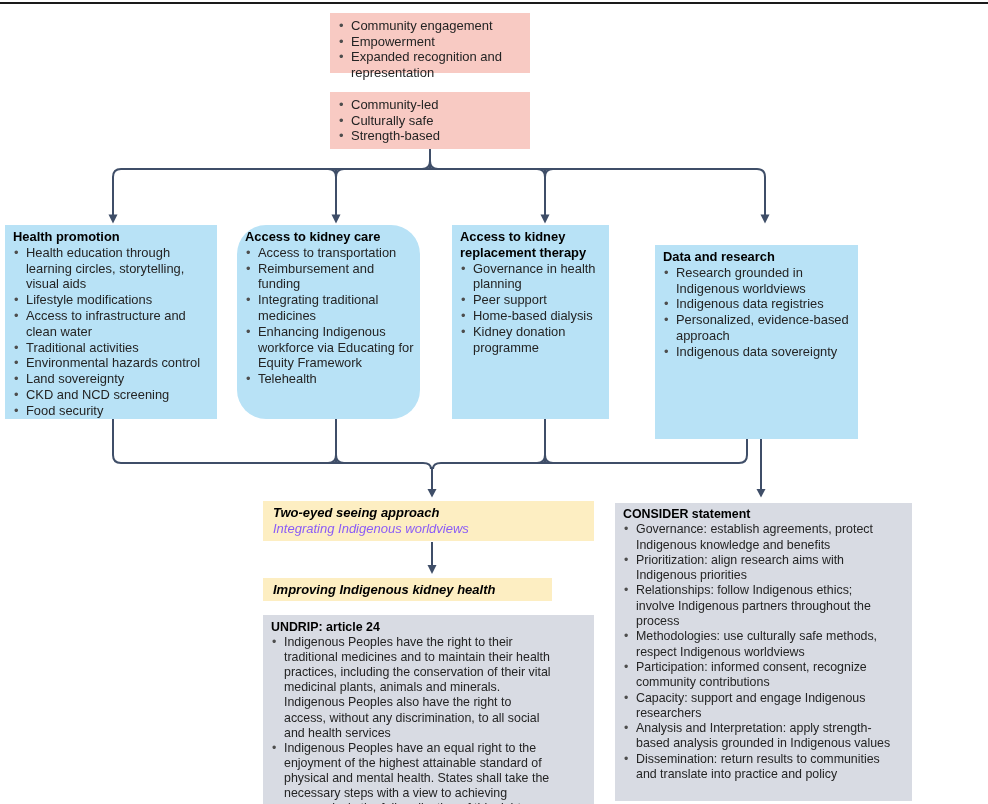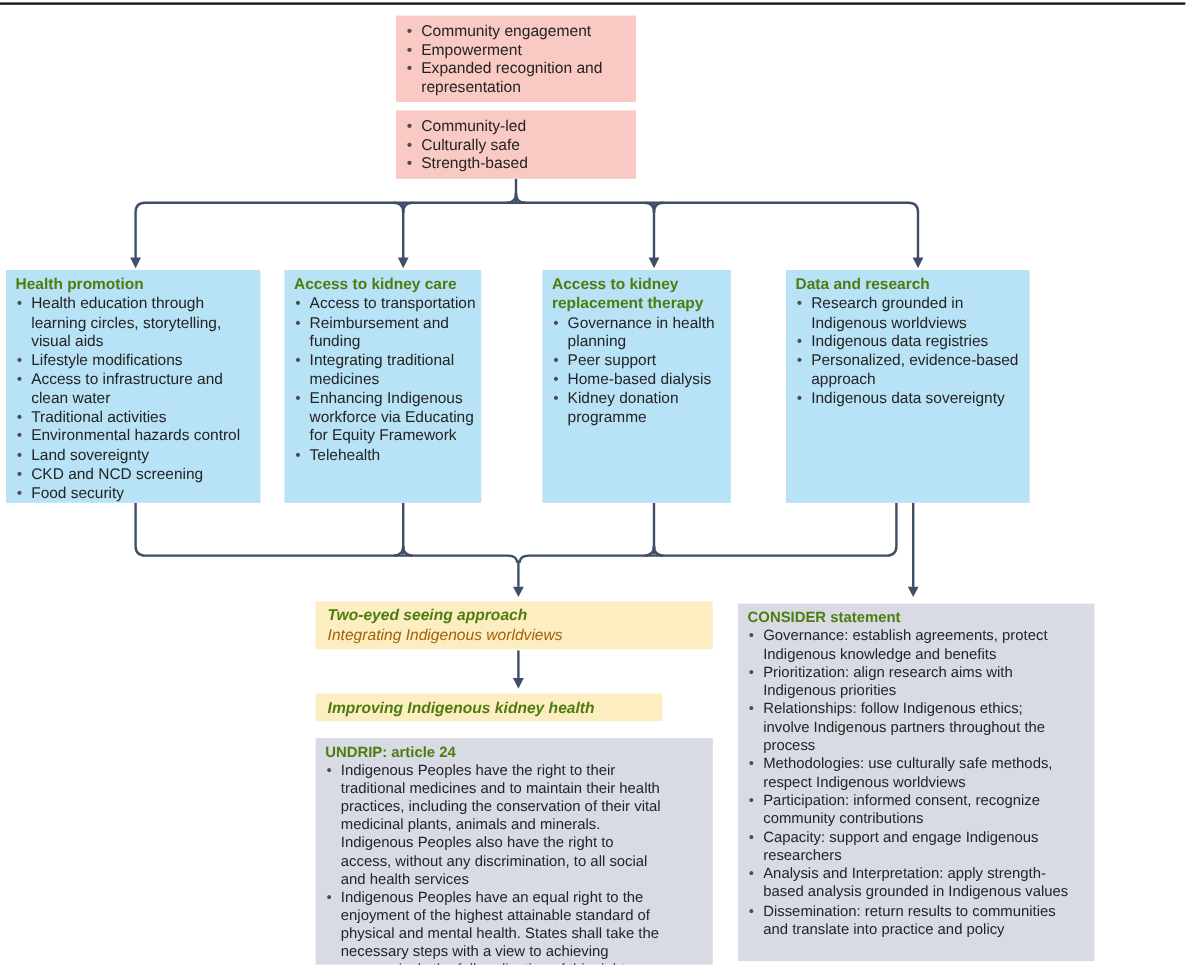--- a/index.html
+++ b/index.html
@@ -7,34 +7,34 @@
     width:988px;height:804px;position:relative;background:#ffffff;
     font-family:"Liberation Sans",sans-serif;color:#242424;overflow:hidden;
   }
   .top-rule{position:absolute;left:0;top:2px;width:988px;height:2px;background:var(--rule,#1a1a1a);}
   svg.connectors{position:absolute;left:0;top:0;width:988px;height:804px;pointer-events:none;}
   .box{position:absolute;box-sizing:border-box;}
   .pink{background:var(--pink,#f8cac3);}
   .blue{background:var(--blue,#b8e2f6);}
   .yellow{background:var(--yellow,#fdeec2);font-style:italic;}
   .gray{background:var(--gray,#d8dbe3);}
-  .box h3{margin:0;font-size:inherit;font-weight:bold;color:#4d7c0f;line-height:inherit;}
+  .box h3{margin:0;font-size:inherit;font-weight:bold;color:#000000;line-height:inherit;}
   ul.bullets{margin:0;padding:0;list-style:none;}
   ul.bullets li{padding-left:13px;position:relative;}
   ul.bullets li::before{content:"\2022";position:absolute;left:1px;color:var(--bullet,#4d4d4d);}
   .enabler{left:330px;width:200px;padding:5px 8px;font-size:13px;line-height:15.5px;}
-  #enabler1{top:13px;height:72px;}
+  #enabler1{top:13px;height:60px;}
   #enabler2{top:92px;height:57px;}
   .pillar{top:225px;height:194px;padding:4px 8px;font-size:12.9px;line-height:15.8px;}
   #pillar1{left:5px;width:212px;padding-right:8px;}
-  #pillar2{left:237px;width:164px;padding-right:2px;}
+  #pillar2{left:237px;width:183px;padding-right:2px;border-radius:29px;}
   #pillar3{left:452px;width:157px;}
-  #pillar4{left:655px;width:203px;padding-right:2px;}
+  #pillar4{left:655px;width:203px;padding-right:2px;margin-top:20px;}
   #two-eyed{left:263px;top:501px;width:331px;height:40px;padding:4px 10px;font-size:13px;line-height:16px;}
-  #two-eyed .subtitle{color:#a16207;}
+  #two-eyed .subtitle{color:#8b5cf6;}
   #outcome{left:263px;top:578px;width:289px;height:23px;padding:3px 10px;font-size:13px;line-height:17px;}
   #undrip{left:263px;top:615px;width:331px;height:189px;padding:5px 42px 4px 8px;font-size:12.4px;line-height:15.1px;}
   #consider{left:615px;top:503px;width:297px;height:298px;padding:4px 20px 4px 8px;font-size:12.4px;line-height:15.3px;}
 </style>
 </head>
 <body>
 
 <div class="top-rule"></div>
 
 <svg class="connectors" viewBox="0 0 988 804">

